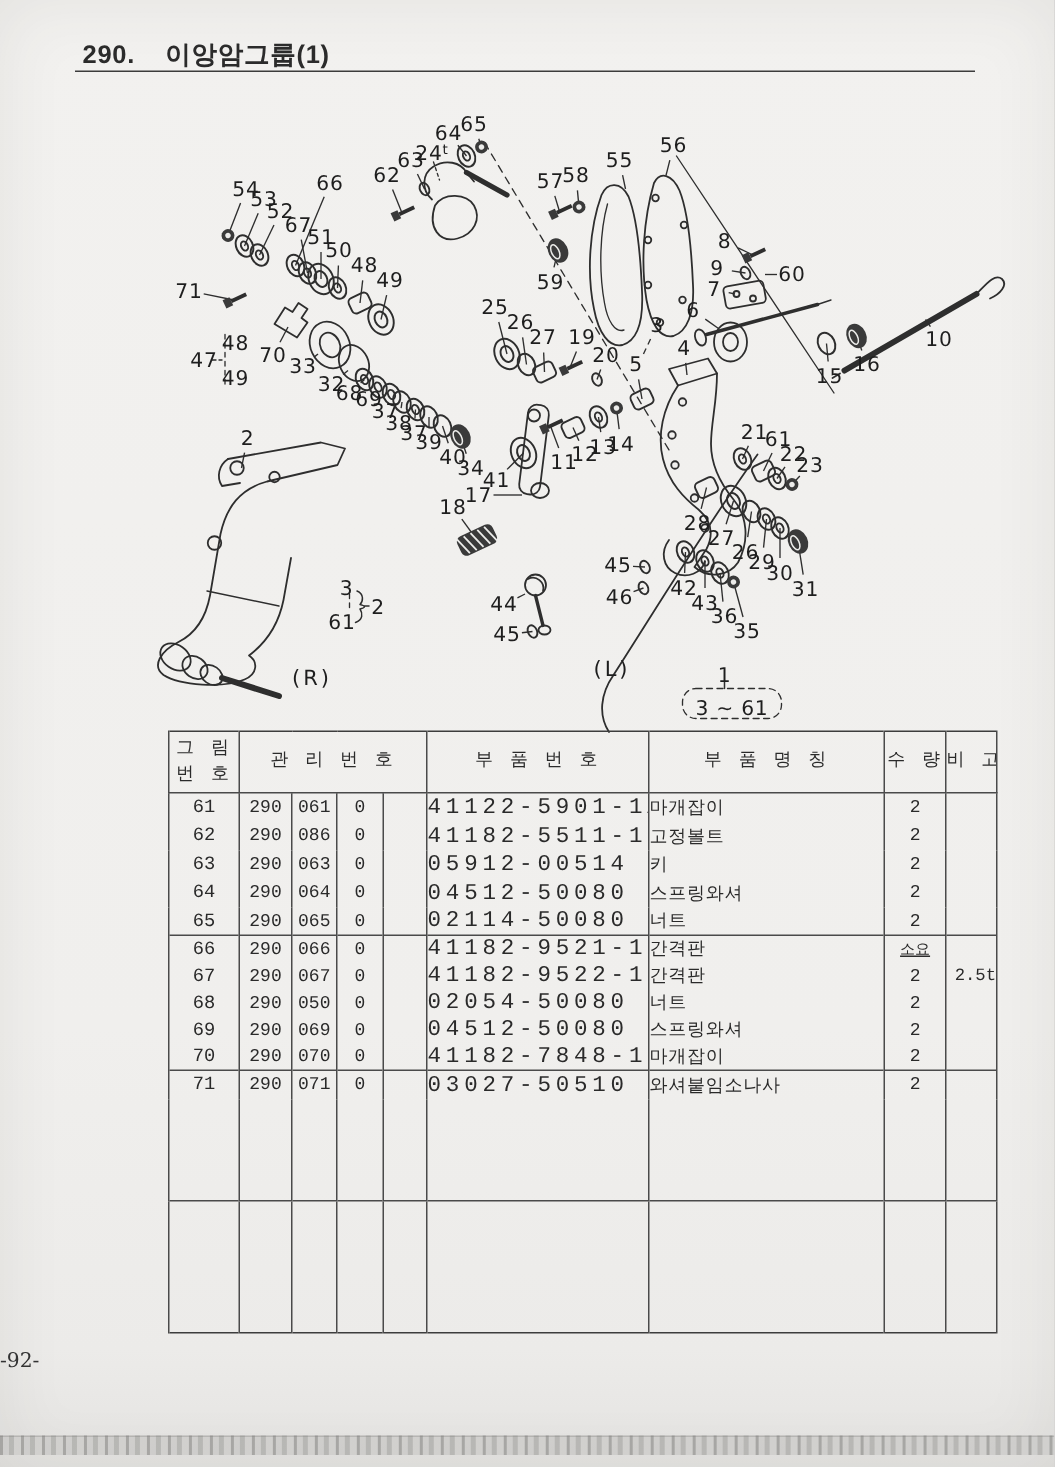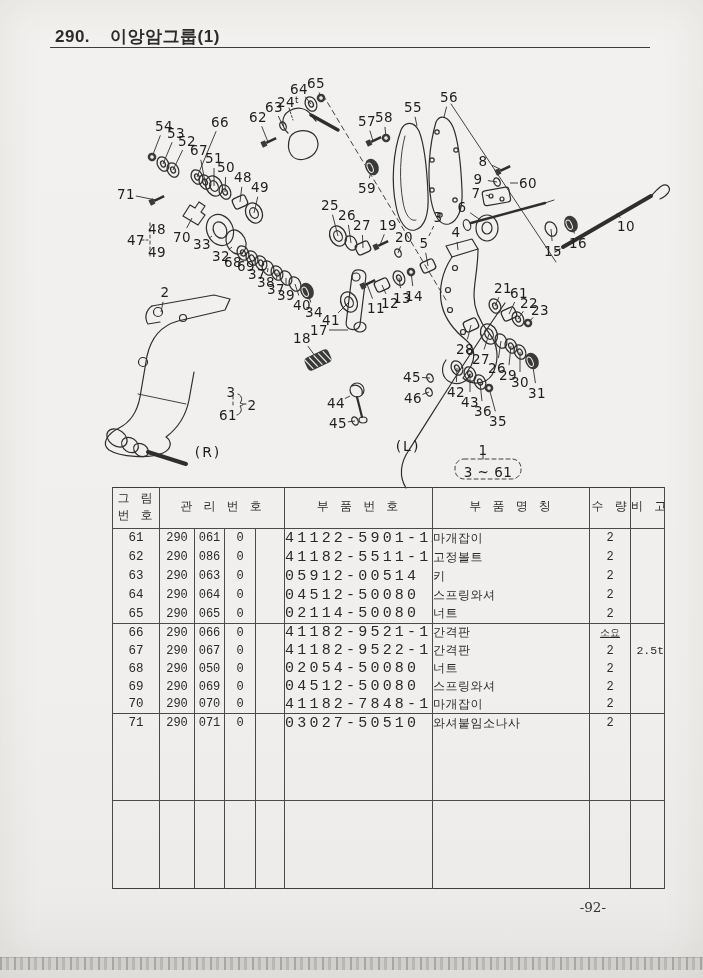--- a/index.html
+++ b/index.html
@@ -31,21 +31,21 @@
     font-weight:normal;font-size:12px;letter-spacing:2px;line-height:1.45;
   }
   table.parts tr.gs td{border-top:1px solid #4a4a4a;}
   td.fig{text-align:center;font-size:12.5px;}
   td.m{text-align:center;font-size:12px;}
   td.part{letter-spacing:3.2px;padding-left:12px;font-size:15px;}
   td.name{padding-left:10px;font-size:12px;letter-spacing:.5px;}
   td.qty{text-align:center;font-size:12px;}
   td.rem{text-align:right;font-size:11.5px;}
   .u{text-decoration:underline;font-size:10px;}
-  .pageno{position:absolute;left:0;top:899px;width:606px;text-align:right;
+  .pageno{position:absolute;left:0;top:899px;width:606px;text-align:left;
     font-family:"DejaVu Serif",serif;font-size:13.5px;color:#333;}
   .scanband{
     position:absolute;left:0;top:957px;width:703px;height:12px;
     background-color:#cfcecc;
     background-image:repeating-linear-gradient(90deg,
       rgba(105,105,102,.45) 0 2px, rgba(195,195,192,.15) 2px 6px,
       rgba(135,135,132,.38) 6px 9px, rgba(215,215,212,.12) 9px 14px);
     border-top:1px solid rgba(110,110,105,.3);opacity:.9;
   }
 </style>

